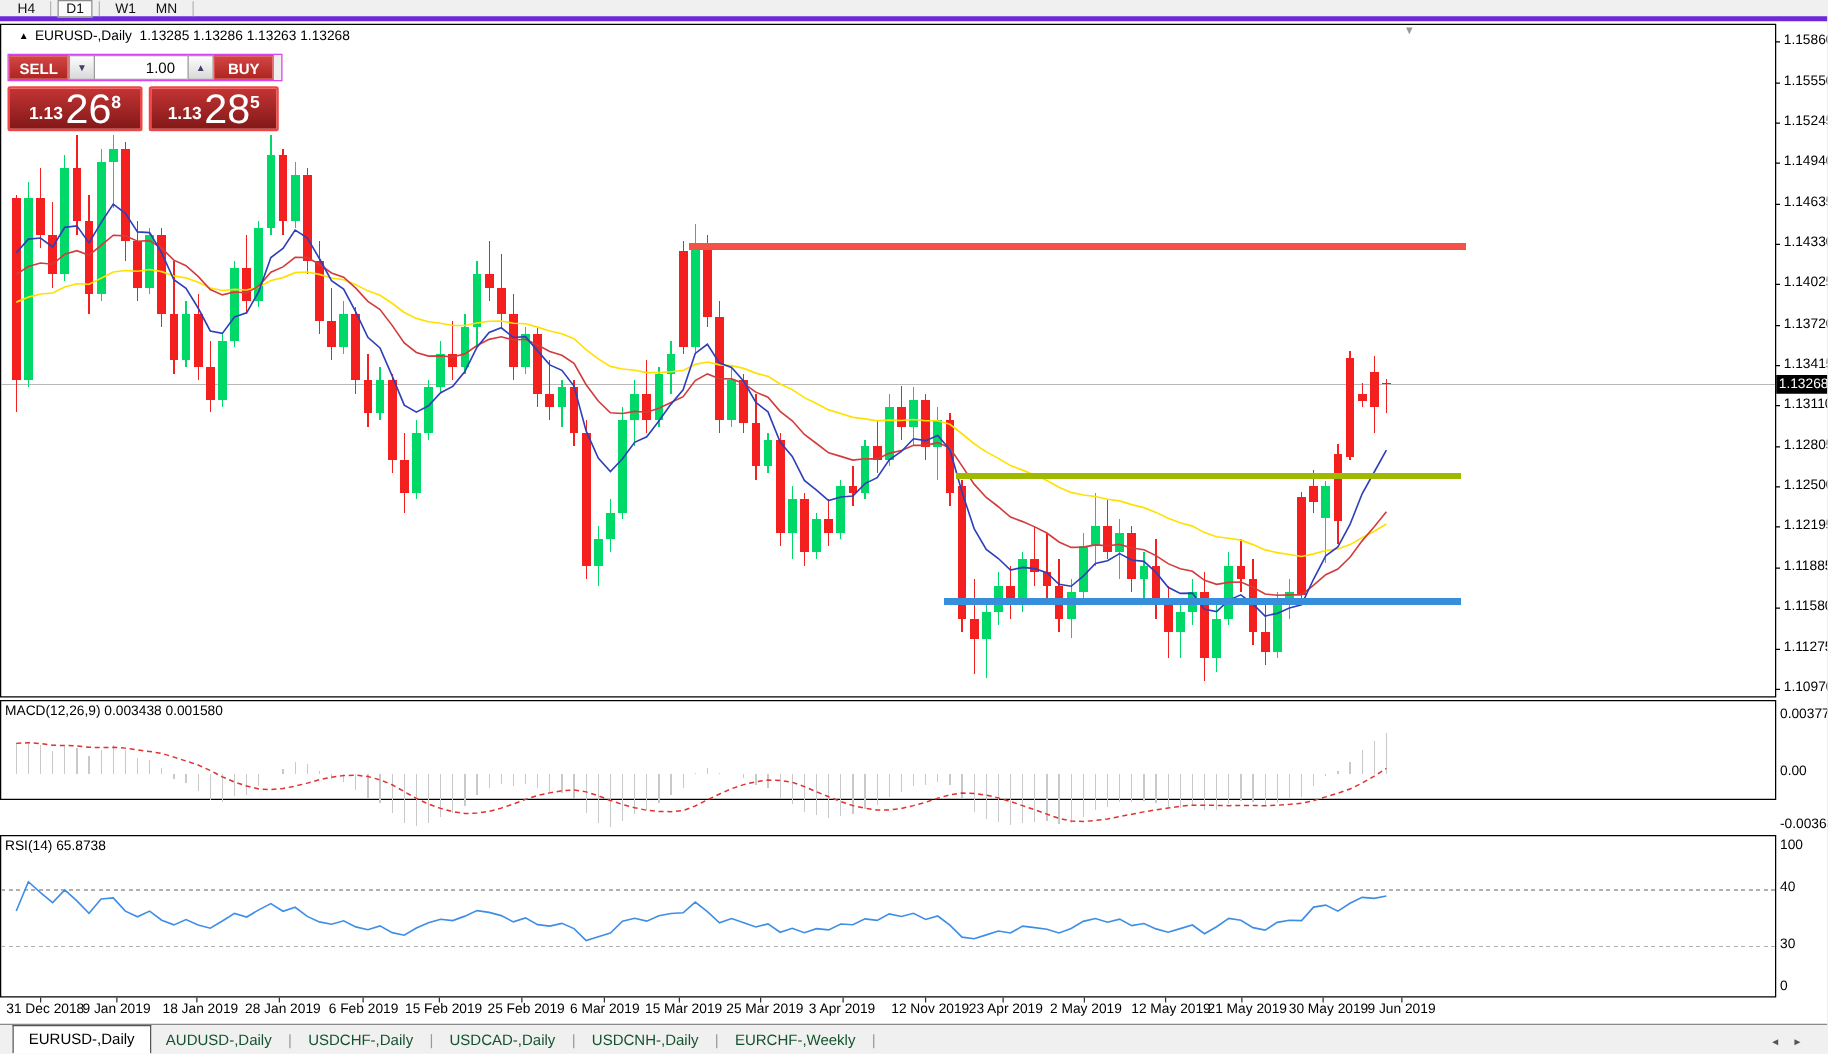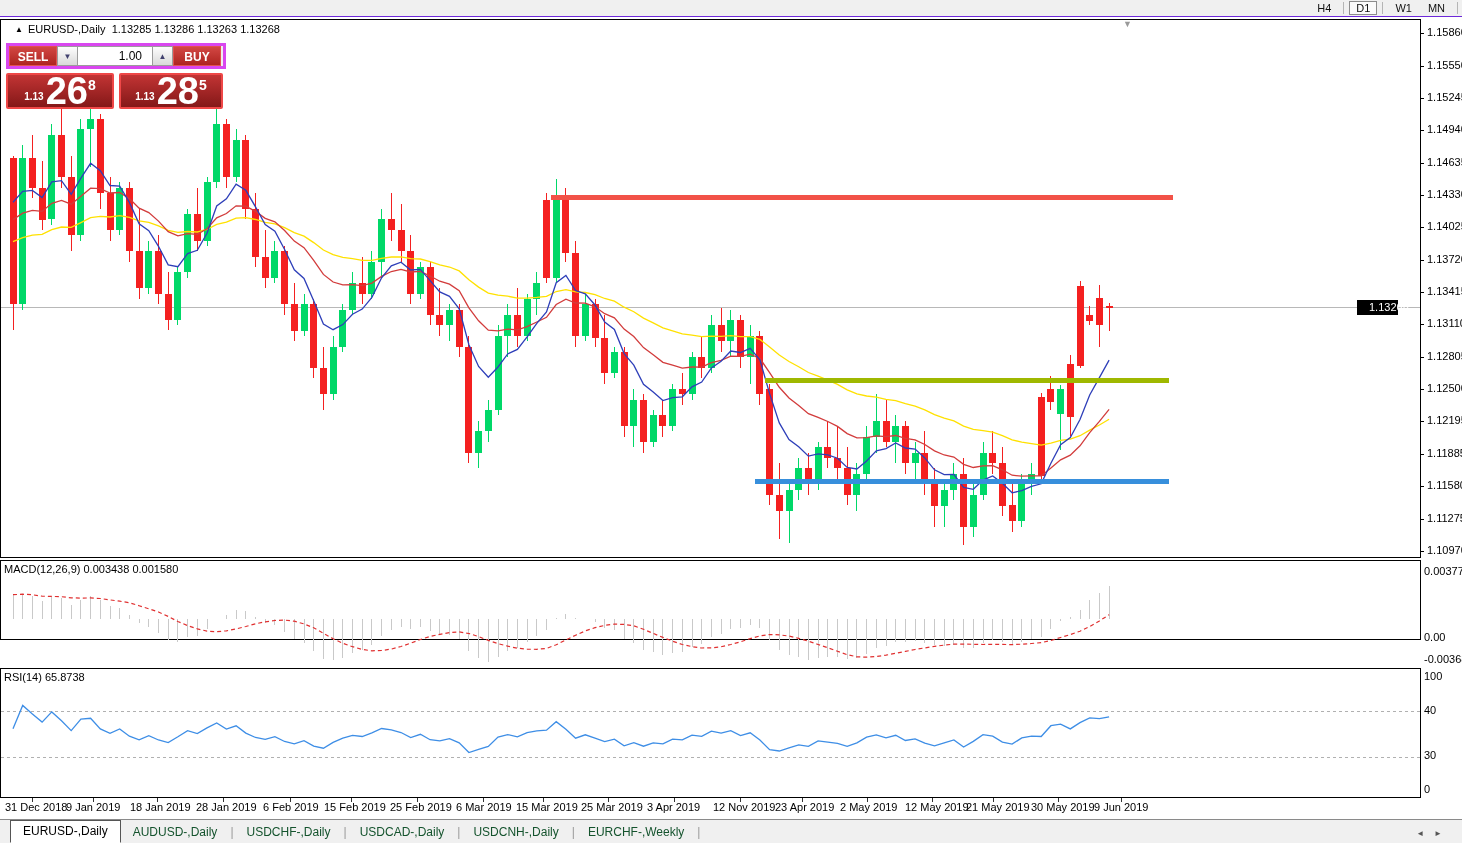--- a/index.html
+++ b/index.html
@@ -1,56 +1,56 @@
 <!DOCTYPE html>
 <html><head>
 <meta charset="utf-8">
 <style>
   html,body{margin:0;padding:0;background:#e8e8e8;}
   .screen{position:relative;width:1462px;height:843px;background:#fff;overflow:hidden;
           font-family:"Liberation Sans",sans-serif;-webkit-font-smoothing:none;}
   
   .toolbar{position:absolute;left:0;top:0;width:1462px;height:17px;background:#f0f0f0;
-           border-bottom:1px solid #6d28d9;display:flex;align-items:center;padding-left:6px;box-sizing:border-box;justify-content:flex-end;}
+           border-bottom:4px solid #6d28d9;display:flex;align-items:center;padding-left:6px;box-sizing:border-box;}
   .tfbtn{font-size:11px;color:#111;padding:1px 7px;margin:0 1px;cursor:default;}
   .tfbtn.active{background:#fbfbfb;border:1px solid #8d8d8d;padding:0px 6px;}
   .tbsep{width:1px;height:12px;background:#b5b5b5;margin:0 4px;}
   
   .pane{position:absolute;left:0;background:#fff;border:1px solid #000;box-sizing:border-box;}
   #main-pane{top:19px;width:1421px;height:539px;}
   #macd-pane{top:560px;width:1421px;height:80px;}
   #rsi-pane{top:668px;width:1421px;height:130px;}
   .pane svg{position:absolute;left:0;top:0;}
   .ind-label{position:absolute;left:3px;top:2px;font-size:11px;color:#000;white-space:pre;}
   .chart-header{position:absolute;left:14px;top:3px;font-size:11px;color:#000;white-space:pre;}
   .chart-header .tri{font-size:8px;vertical-align:1px;margin-right:5px;}
   .shift-marker{position:absolute;left:1122px;top:-1px;font-size:9px;color:#9a9a9a;}
   
   .trade-panel{position:absolute;left:5px;top:23px;width:220px;}
-  .tp-row1{display:flex;align-items:stretch;height:20px;background:#efefef;border:3px solid #d946ef;}
+  .tp-row1{display:flex;align-items:stretch;height:20px;background:#efefef;border:1px solid #d946ef;}
   .tp-btn{width:48px;color:#fff;font-size:12px;font-weight:bold;text-align:center;line-height:20px;
           background:linear-gradient(180deg,#d24743,#ae2420);border:1px solid #e2504e;box-sizing:border-box;cursor:pointer;}
   .spin-btn{width:21px;background:linear-gradient(180deg,#fdfdfd,#d9d9d9);border:1px solid #9b9b9b;
             box-sizing:border-box;font-size:8px;color:#40406e;text-align:center;line-height:19px;cursor:pointer;}
   .vol-input{width:64px;border:1px solid #9b9b9b;border-left:none;border-right:none;font-size:12px;
              text-align:right;padding:0 10px 0 0;font-family:"Liberation Sans",sans-serif;}
   .tp-row2{display:flex;margin-top:4px;}
   .quote-box{height:36px;background:linear-gradient(180deg,#c23434,#841818);border:2px solid #ef4747;
              border-radius:2px;color:#fff;display:flex;align-items:flex-end;justify-content:center;
              padding:0 4px 1px 4px;box-sizing:border-box;cursor:pointer;}
   .qb-sell{width:108px;margin-right:5px;}
   .qb-buy{width:104px;}
-  .q-prefix{font-size:10px;font-weight:bold;margin:0 2px 4px 0;}
-  .q-big{font-size:38px;font-weight:bold;line-height:30px;}
+  .q-prefix{font-size:14px;font-weight:bold;margin:0 2px 4px 0;}
+  .q-big{font-size:33px;font-weight:normal;line-height:30px;}
   .q-sup{font-size:14px;font-weight:bold;align-self:flex-start;margin-top:2px;}
   
   .tick-label{position:absolute;left:1427px;font-size:11px;color:#000;white-space:nowrap;}
   .tick-dash{position:absolute;left:1420px;width:4px;height:1px;background:#000;}
-  .price-tag{position:absolute;left:1357px;width:41px;height:15px;background:#000;color:#fff;
-             font-size:11px;line-height:15px;padding-left:12px;box-sizing:border-box;}
+  .price-tag{position:absolute;left:1421px;width:41px;height:15px;background:#000;color:#fff;
+             font-size:11px;line-height:15px;padding-left:2px;box-sizing:border-box;}
   .date-label{position:absolute;top:801px;font-size:11px;color:#000;white-space:nowrap;}
   .date-tick{position:absolute;top:798px;width:1px;height:4px;background:#333;}
   
   .tabbar{position:absolute;left:0;top:819px;width:1462px;height:24px;background:#f0f0f0;
           border-top:1px solid #8a8a8a;display:flex;align-items:flex-end;padding-left:10px;box-sizing:border-box;}
   .tab{font-size:12px;color:#14532d;padding:3px 12px 4px 12px;cursor:pointer;white-space:nowrap;}
   .tab.active{background:#fff;border:1px solid #555;border-bottom:1px solid #fff;color:#000;}
   .tabsep{color:#999;font-size:12px;padding:0 1px 4px 1px;}
   .tab-arrows{position:absolute;right:10px;bottom:5px;font-size:8px;color:#555;letter-spacing:10px;}
 </style>
@@ -492,21 +492,21 @@
       <span class="tick-dash" style="top: 454.074px;"></span>
       <span class="tick-label" style="left: 1427px; top: 447.074px;">1.11885</span>
       <span class="tick-dash" style="top: 486.382px;"></span>
       <span class="tick-label" style="left: 1427px; top: 479.382px;">1.11580</span>
       <span class="tick-dash" style="top: 518.691px;"></span>
       <span class="tick-label" style="left: 1427px; top: 511.691px;">1.11275</span>
       <span class="tick-dash" style="top: 551px;"></span>
       <span class="tick-label" style="left: 1427px; top: 544px;">1.10970</span>
       <div class="price-tag" style="top: 299.572px;">1.13268</div>
       <span class="tick-label" style="left: 1424px; top: 565px;">0.003777</span>
-      <span class="tick-label" style="left: 1424px; top: 631px;">0.00</span>
+      <span class="tick-label" style="left: 1424px; top: 611px;">0.00</span>
       <span class="tick-label" style="left: 1424px; top: 653px;">-0.003682</span>
       <span class="tick-label" style="left: 1424px; top: 670px;">100</span>
       <span class="tick-label" style="left: 1424px; top: 704px;">40</span>
       <span class="tick-label" style="left: 1424px; top: 749px;">30</span>
       <span class="tick-label" style="left: 1424px; top: 783px;">0</span>
       <span class="date-label" style="left: 5px;">31 Dec 2018</span>
       <span class="date-tick" style="left: 32px;"></span>
       <span class="date-label" style="left: 66px;">9 Jan 2019</span>
       <span class="date-tick" style="left: 93px;"></span>
       <span class="date-label" style="left: 130px;">18 Jan 2019</span>

